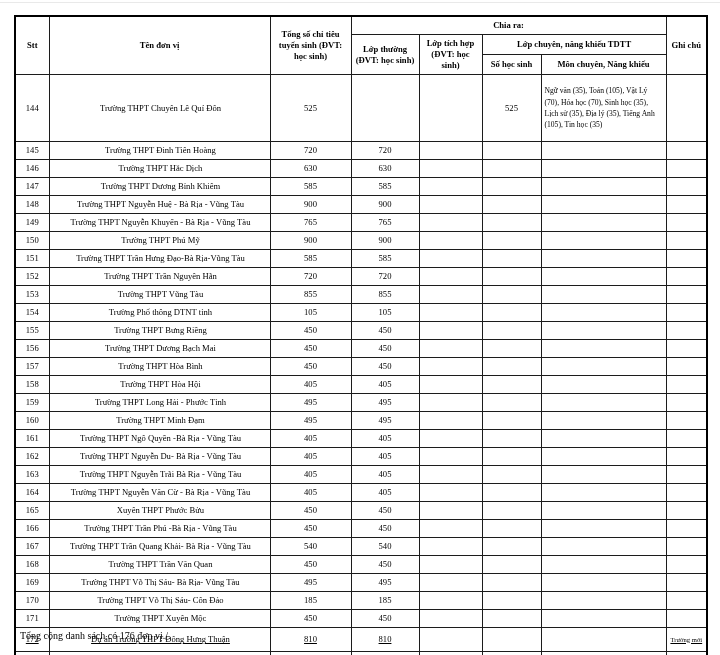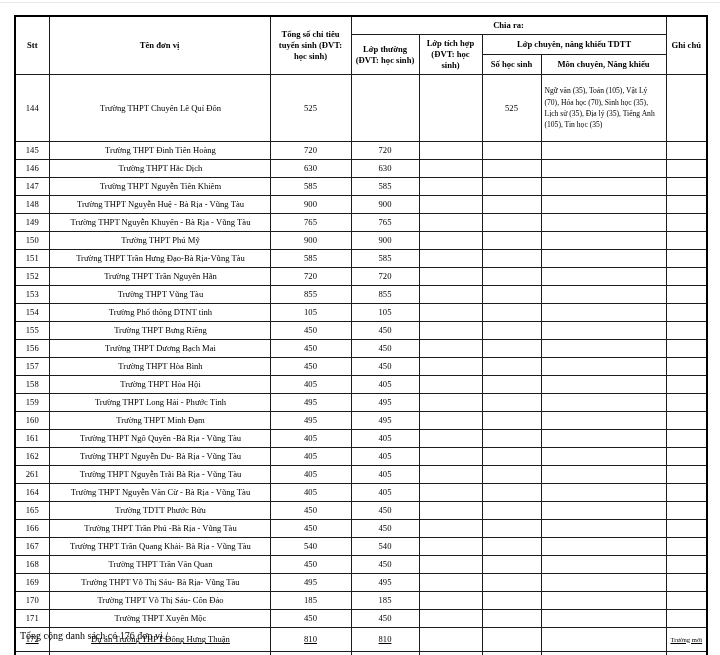--- a/index.html
+++ b/index.html
@@ -113,21 +113,21 @@
         <td class="name">Trường THPT Hắc Dịch</td>
         <td class="num">630</td>
         <td class="num">630</td>
         <td class="num"></td>
         <td class="num"></td>
         <td class="subjects"></td>
         <td class="note-cell"></td>
       </tr>
       <tr class="r-norm">
         <td class="num">147</td>
-        <td class="name">Trường THPT Nguyễn Tiên Khiêm</td>
+        <td class="name">Trường THPT Dương Bỉnh Khiêm</td>
         <td class="num">585</td>
         <td class="num">585</td>
         <td class="num"></td>
         <td class="num"></td>
         <td class="subjects"></td>
         <td class="note-cell"></td>
       </tr>
       <tr class="r-norm">
         <td class="num">148</td>
         <td class="name">Trường THPT Nguyễn Huệ - Bà Rịa - Vũng Tàu</td>
@@ -272,42 +272,42 @@
         <td class="num">162</td>
         <td class="name">Trường THPT Nguyễn Du- Bà Rịa - Vũng Tàu</td>
         <td class="num">405</td>
         <td class="num">405</td>
         <td class="num"></td>
         <td class="num"></td>
         <td class="subjects"></td>
         <td class="note-cell"></td>
       </tr>
       <tr class="r-norm">
-        <td class="num">261</td>
+        <td class="num">163</td>
         <td class="name">Trường THPT Nguyễn Trãi Bà Rịa - Vũng Tàu</td>
         <td class="num">405</td>
         <td class="num">405</td>
         <td class="num"></td>
         <td class="num"></td>
         <td class="subjects"></td>
         <td class="note-cell"></td>
       </tr>
       <tr class="r-norm">
         <td class="num">164</td>
         <td class="name">Trường THPT Nguyễn Văn Cừ - Bà Rịa - Vũng Tàu</td>
         <td class="num">405</td>
         <td class="num">405</td>
         <td class="num"></td>
         <td class="num"></td>
         <td class="subjects"></td>
         <td class="note-cell"></td>
       </tr>
       <tr class="r-norm">
         <td class="num">165</td>
-        <td class="name">Trường TDTT Phước Bửu</td>
+        <td class="name">Xuyên THPT Phước Bửu</td>
         <td class="num">450</td>
         <td class="num">450</td>
         <td class="num"></td>
         <td class="num"></td>
         <td class="subjects"></td>
         <td class="note-cell"></td>
       </tr>
       <tr class="r-norm">
         <td class="num">166</td>
         <td class="name">Trường THPT Trần Phú -Bà Rịa - Vũng Tàu</td>

